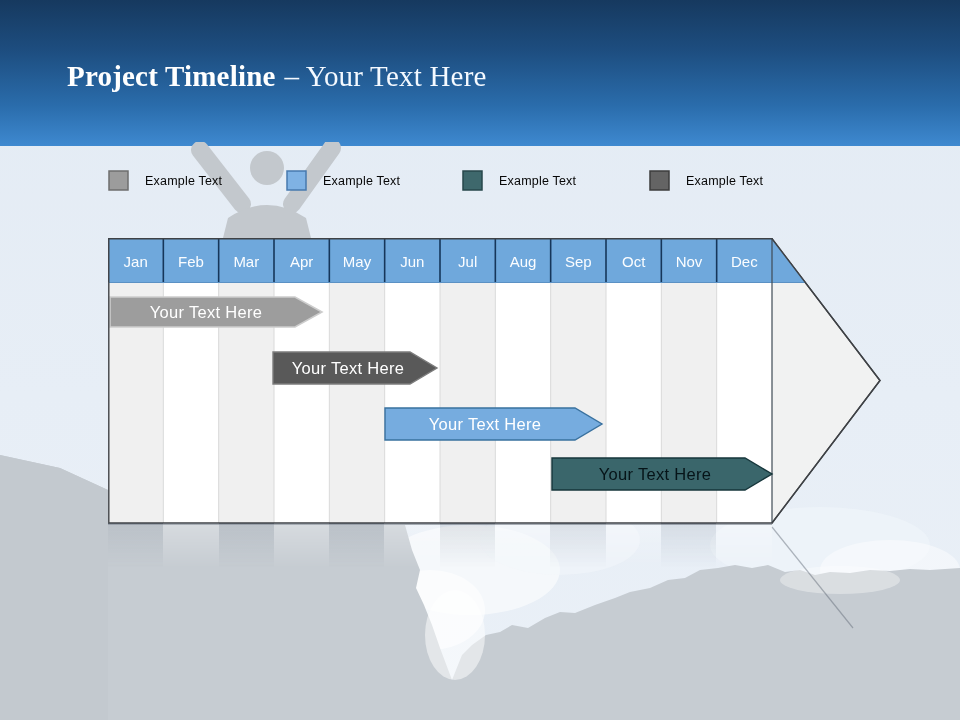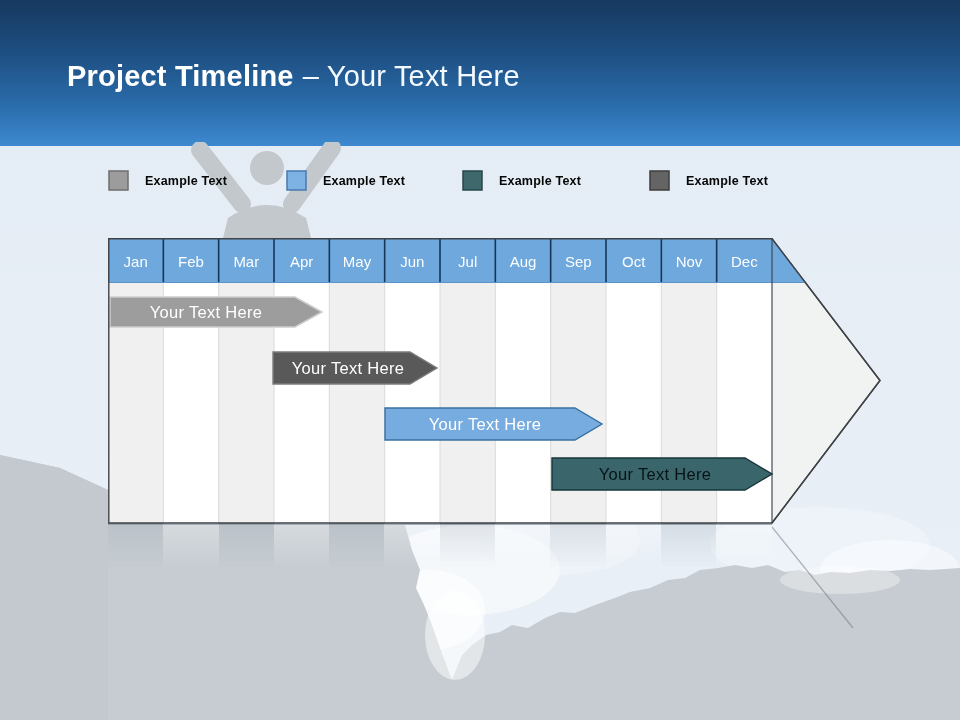--- a/index.html
+++ b/index.html
@@ -8,32 +8,32 @@
     font-family:"Liberation Sans",sans-serif;
     background:linear-gradient(180deg,#e3ebf4 0%,#e7eef6 55%,#eaf0f7 100%);
   }
   
   .top-band{
     position:absolute;left:0;top:0;width:960px;height:146px;
     background:linear-gradient(180deg,#16395f 0%,#1d4d7f 34%,#2a6cab 72%,#3e89d0 100%);
   }
   .title{
     position:absolute;left:67px;top:60px;white-space:nowrap;
-    color:#ffffff;font-size:29px;letter-spacing:.2px;
+    color:#ffffff;font-size:29px;letter-spacing:.2px;font-family:Liberation Serif, serif;
   }
   .title .t-bold{font-weight:bold;}
   .title .t-light{font-weight:normal;margin-left:9px;color:#f4f9ff;}
   
   .bg-art,.silhouette-svg,.timeline-svg{position:absolute;}
   .bg-art{left:0;top:420px;}
   .silhouette-svg{left:170px;top:142px;}
   
   .legend-item{position:absolute;top:170px;display:flex;align-items:center;}
   .legend-swatch{display:block;}
-  .legend-label{margin-left:16px;font-size:12.5px;font-weight:bold;color:#070707;letter-spacing:.2px;}
+  .legend-label{margin-left:16px;font-size:12.5px;font-weight:normal;color:#070707;letter-spacing:.2px;}
   
   .timeline-svg{left:108px;top:238px;}
   .timeline-svg text{font-family:"Liberation Sans",sans-serif;}
   .month-label{font-size:15px;fill:#fbfdff;}
   .bar-label{font-size:16.5px;letter-spacing:.3px;}
   
   .reflection{
     position:absolute;left:108px;top:523px;width:664px;height:46px;
     border-top:2px solid rgba(70,80,92,.45);
     background:repeating-linear-gradient(90deg,

